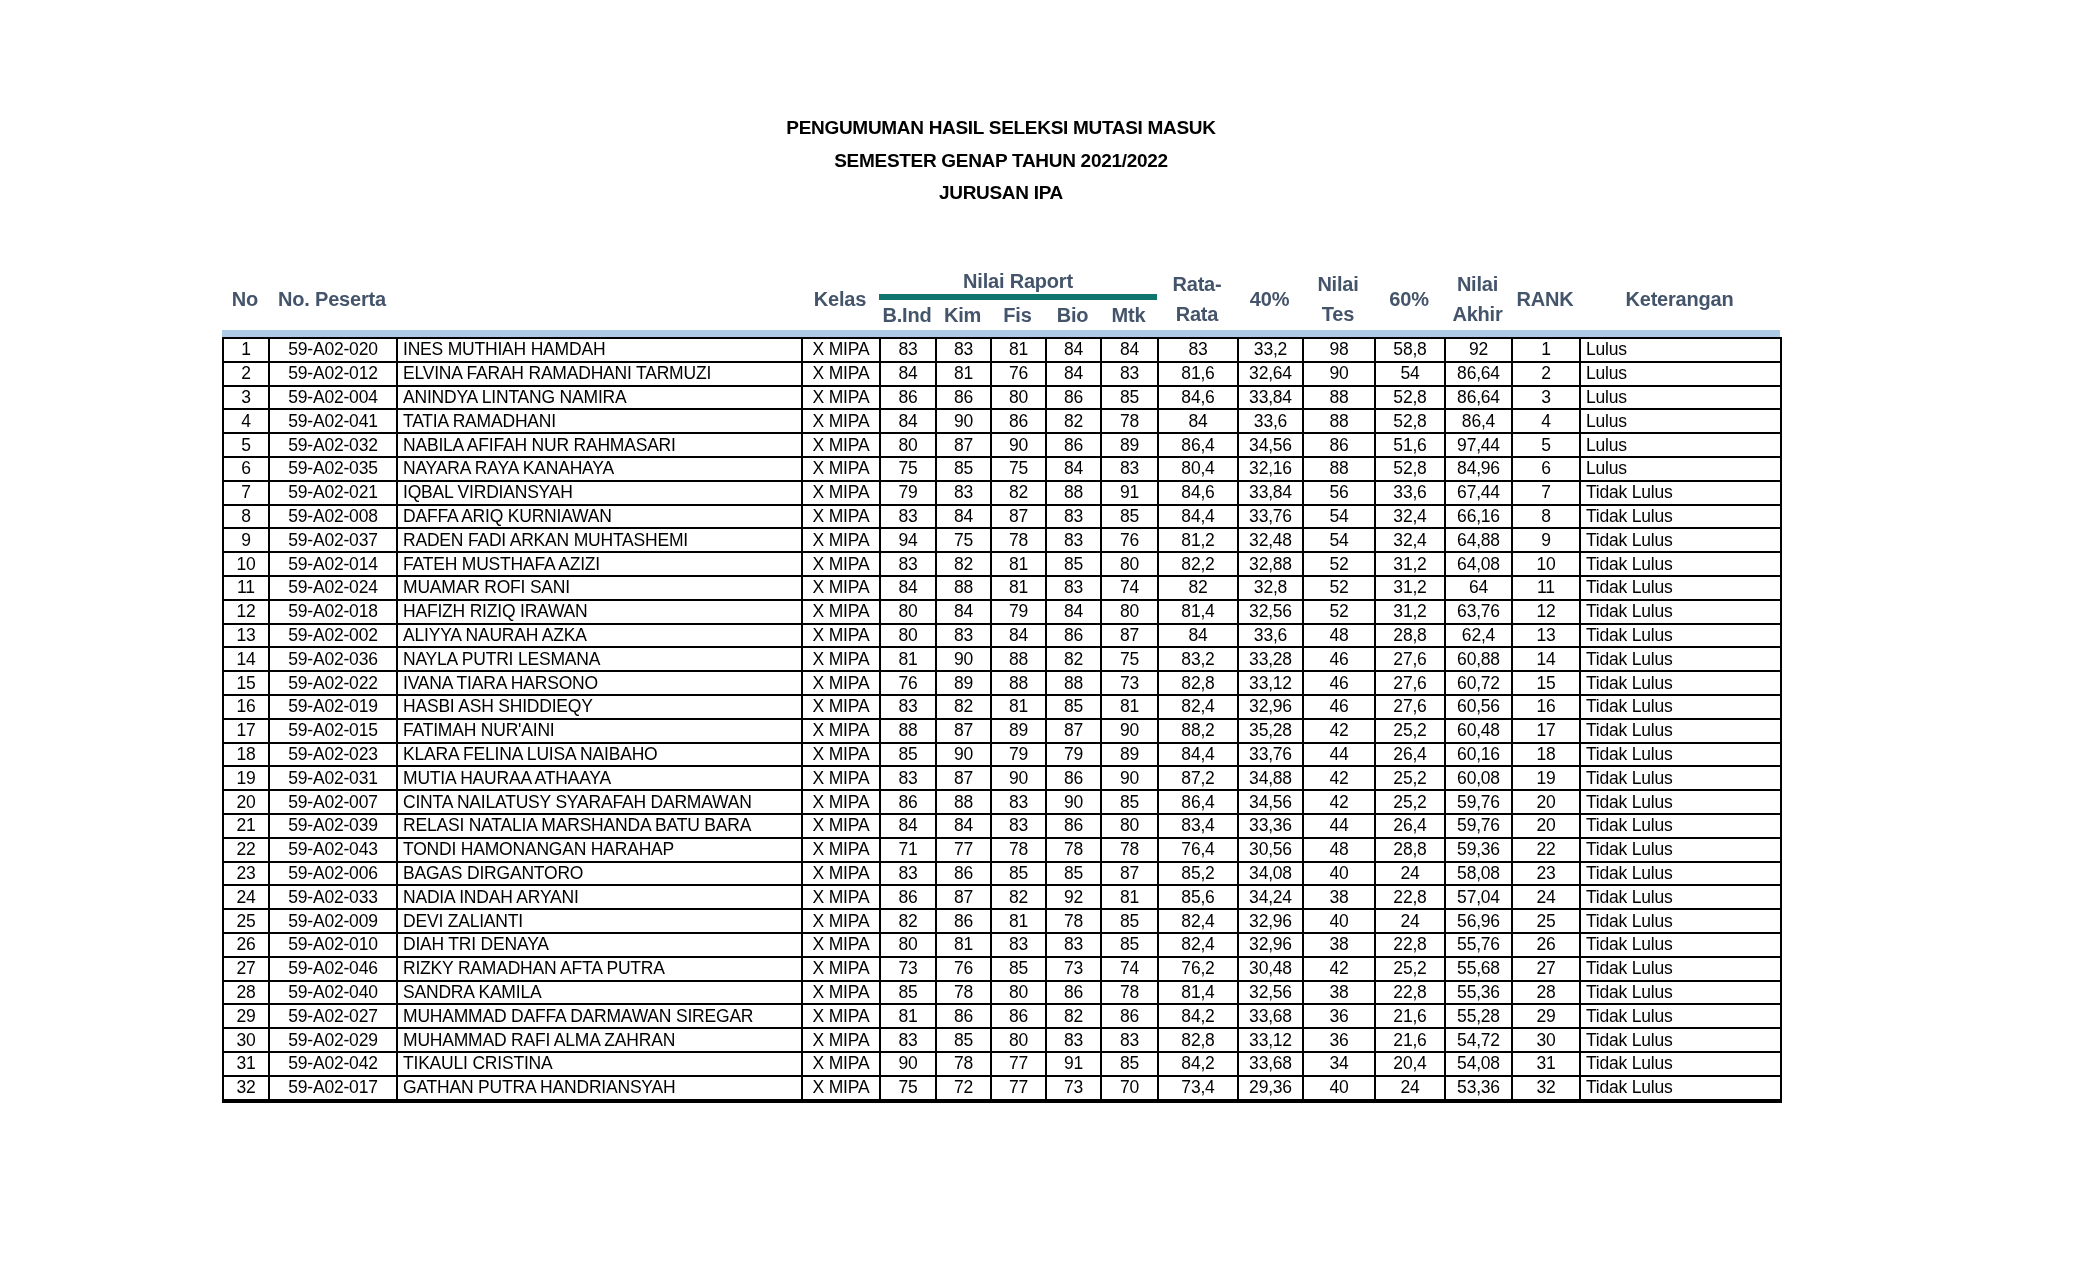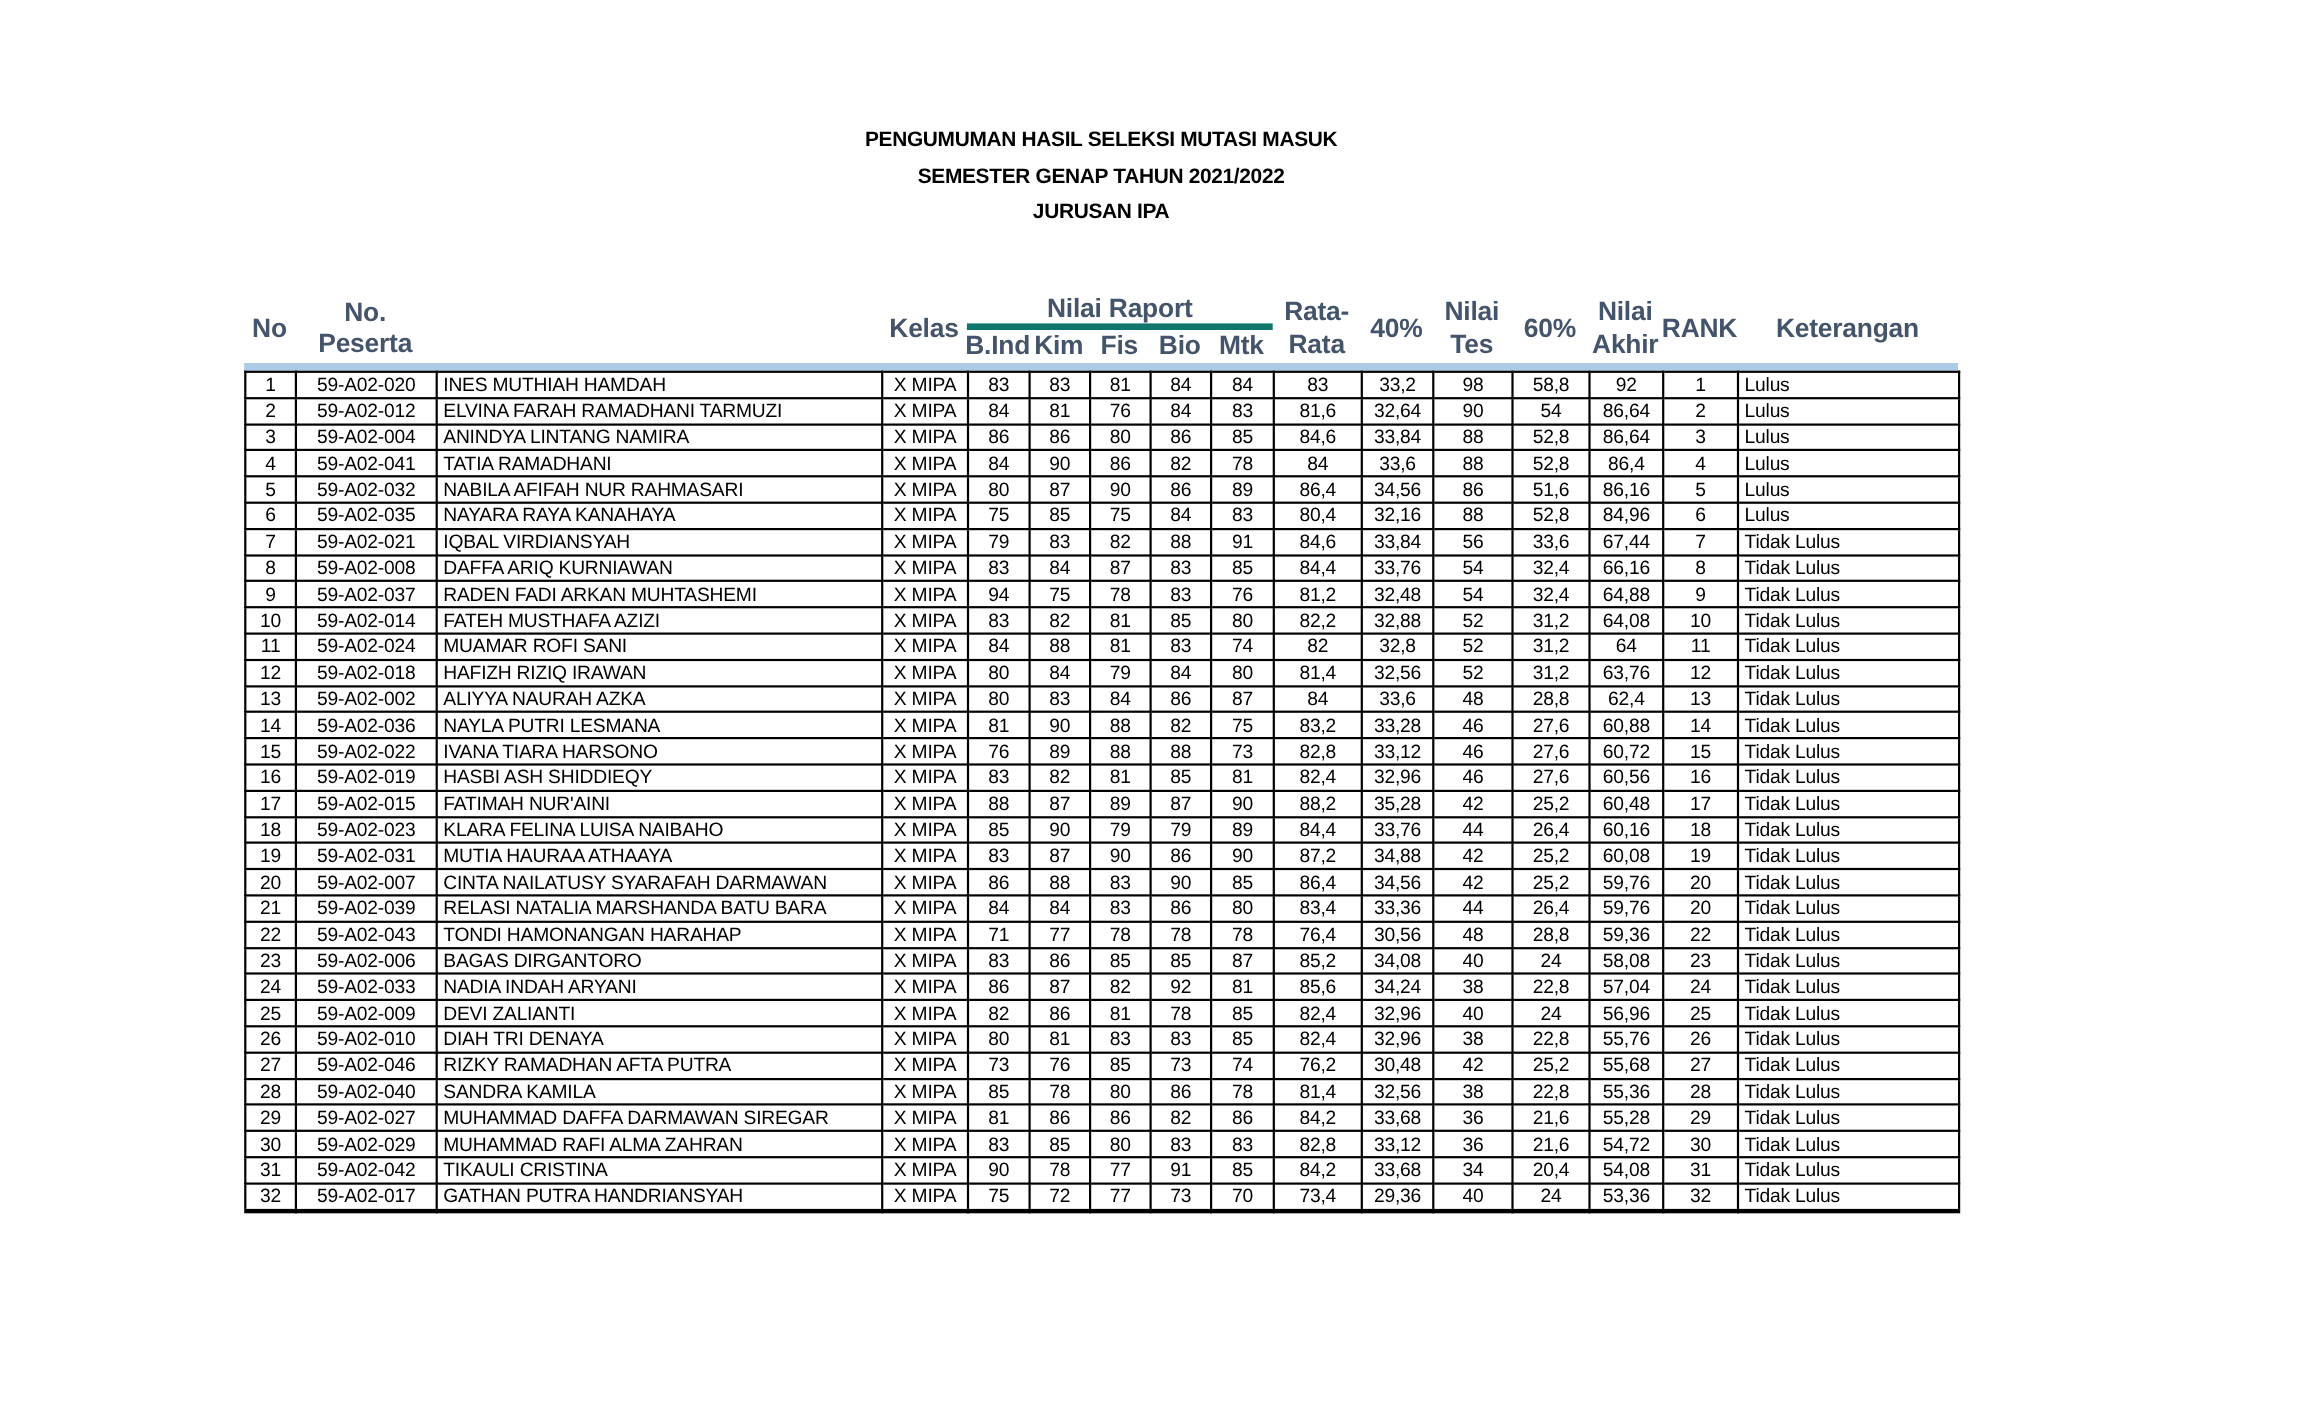--- a/index.html
+++ b/index.html
@@ -17,21 +17,21 @@
     text-align: center; font-weight: bold; font-size: 19px;
     line-height: 32.5px; letter-spacing: -0.3px; color: #000;
   }
 
   
   .thead {
     position: absolute; left: 222px; top: 268px; width: 1558px;
     display: grid;
     grid-template-columns: 46px 128px 405px 78px 56px 55px 55px 55px 57px 80px 65px 72px 70px 67px 68px 201px;
     grid-template-rows: 32px 30px;
-    color: #44546A; font-weight: bold; font-size: 24px; letter-spacing: -0.2px;
+    color: #44546A; font-weight: bold; font-size: 20px; letter-spacing: -0.2px;
   }
   .hc { display: flex; align-items: center; justify-content: center; text-align: center; }
   .span2 { grid-row: 1 / 3; }
   .two-line { white-space: pre-line; line-height: 30px; }
   .c1 { grid-column: 1; } .c2 { grid-column: 2; } .c3 { grid-column: 3; } .c4 { grid-column: 4; }
   .c10 { grid-column: 10; } .c11 { grid-column: 11; } .c12 { grid-column: 12; }
   .c13 { grid-column: 13; } .c14 { grid-column: 14; } .c15 { grid-column: 15; } .c16 { grid-column: 16; }
   .group {
     grid-column: 5 / 10; grid-row: 1;
     display: flex; align-items: center; justify-content: center;
@@ -198,21 +198,21 @@
           <td>X MIPA</td>
           <td>80</td>
           <td>87</td>
           <td>90</td>
           <td>86</td>
           <td>89</td>
           <td>86,4</td>
           <td>34,56</td>
           <td>86</td>
           <td>51,6</td>
-          <td>86,16</td>
+          <td>97,44</td>
           <td>5</td>
           <td class="left">Lulus</td>
         </tr>
         <tr>
           <td>6</td>
           <td>59-A02-035</td>
           <td class="left">NAYARA RAYA KANAHAYA</td>
           <td>X MIPA</td>
           <td>75</td>
           <td>85</td>

